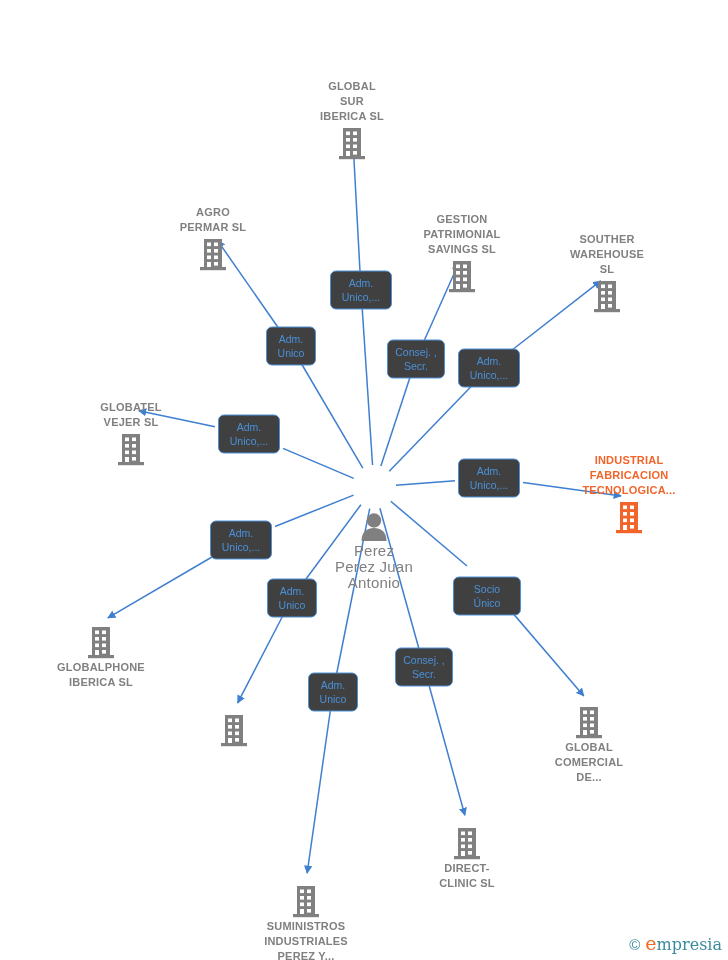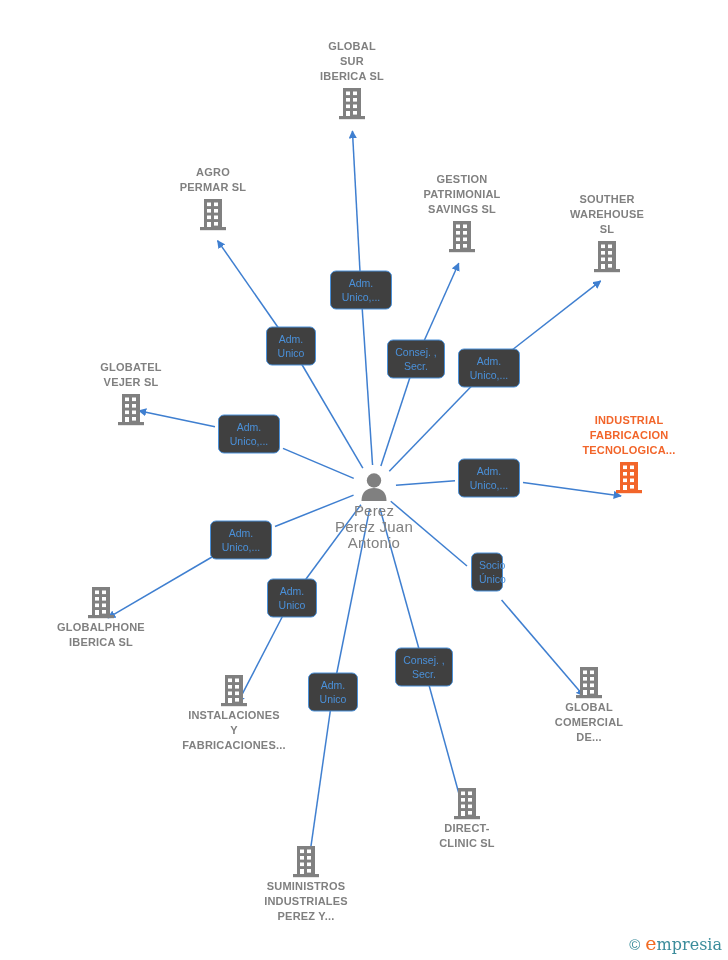--- a/index.html
+++ b/index.html
@@ -25,20 +25,21 @@
     height: 960px;
   }
 
   
   .node {
     position: absolute;
     width: 150px;
     margin-left: -75px;
     text-align: center;
     z-index: 3;
+    margin-top: 40px;
   }
   .node-label {
     font-size: 11px;
     line-height: 15px;
     color: #808080;
     letter-spacing: 0.2px;
     font-weight: bold;
     white-space: pre-line;
   }
   .node-label.person {
@@ -231,23 +232,21 @@
             <rect x="6" y="2" width="18" height="28" fill="#808080"></rect>
             <rect x="2" y="30" width="26" height="3.2" fill="#808080"></rect>
             <rect x="9" y="5.5" width="4" height="3.6" fill="#ffffff"></rect>
             <rect x="16" y="5.5" width="4" height="3.6" fill="#ffffff"></rect>
             <rect x="9" y="12" width="4" height="3.6" fill="#ffffff"></rect>
             <rect x="16" y="12" width="4" height="3.6" fill="#ffffff"></rect>
             <rect x="9" y="18.5" width="4" height="3.6" fill="#ffffff"></rect>
             <rect x="16" y="18.5" width="4" height="3.6" fill="#ffffff"></rect>
             <rect x="9" y="25" width="4" height="5" fill="#ffffff"></rect>
             <rect x="16" y="25" width="4" height="3.6" fill="#ffffff"></rect>
-          </svg></span><div class="node-label">INSTALACIONES
-Y
-FABRICACIONES...</div></div>
+          </svg></span></div>
       <div class="node label-below" style="top: 665px; left: 589px;"><span><svg class="node-icon" width="30" height="34" viewBox="0 0 30 34">
             <rect x="6" y="2" width="18" height="28" fill="#808080"></rect>
             <rect x="2" y="30" width="26" height="3.2" fill="#808080"></rect>
             <rect x="9" y="5.5" width="4" height="3.6" fill="#ffffff"></rect>
             <rect x="16" y="5.5" width="4" height="3.6" fill="#ffffff"></rect>
             <rect x="9" y="12" width="4" height="3.6" fill="#ffffff"></rect>
             <rect x="16" y="12" width="4" height="3.6" fill="#ffffff"></rect>
             <rect x="9" y="18.5" width="4" height="3.6" fill="#ffffff"></rect>
             <rect x="16" y="18.5" width="4" height="3.6" fill="#ffffff"></rect>
             <rect x="9" y="25" width="4" height="5" fill="#ffffff"></rect>
@@ -299,21 +298,21 @@
       <div class="edge-label" style="left: 489px; top: 368px; width: 62px;">Adm.
 Unico,...</div>
       <div class="edge-label" style="left: 249px; top: 434px; width: 62px;">Adm.
 Unico,...</div>
       <div class="edge-label" style="left: 489px; top: 478px; width: 62px;">Adm.
 Unico,...</div>
       <div class="edge-label" style="left: 241px; top: 540px; width: 62px;">Adm.
 Unico,...</div>
       <div class="edge-label" style="left: 292px; top: 598px; width: 50px;">Adm.
 Unico</div>
-      <div class="edge-label" style="left: 487px; top: 572px; width: 32px;">Socio
+      <div class="edge-label" style="left: 487px; top: 596px; width: 68px;">Socio
 Único</div>
       <div class="edge-label" style="left: 424px; top: 667px; width: 58px;">Consej. ,
 Secr.</div>
       <div class="edge-label" style="left: 333px; top: 692px; width: 50px;">Adm.
 Unico</div>
     </div>
 
   <div id="watermark">
     <span class="copy">©</span>
     <span class="brand"><span class="e">e</span><span>mpresia</span></span>

